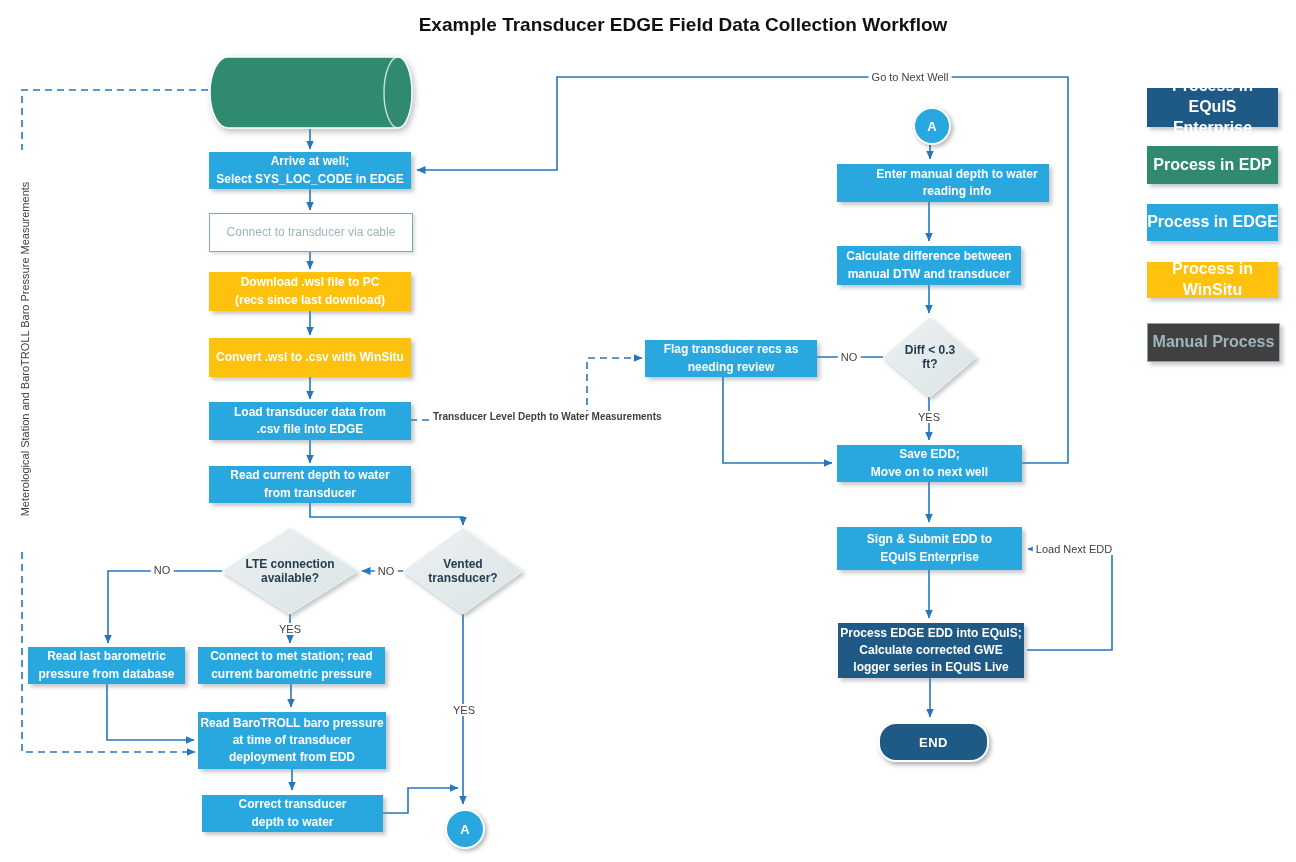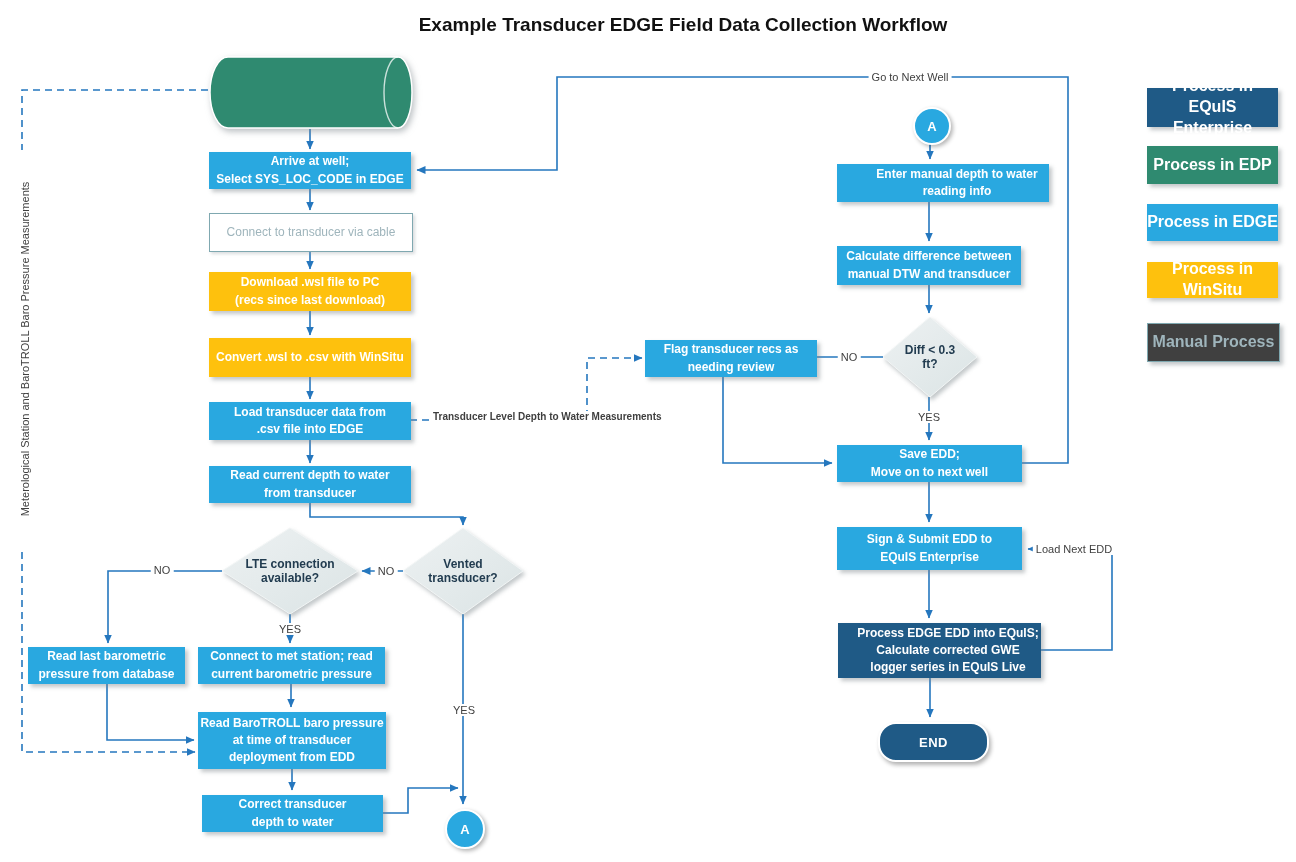--- a/index.html
+++ b/index.html
@@ -137,21 +137,21 @@
   <div class="node blue" style="left:837px;top:164px;width:184px;height:38px;padding-left:28px;">Enter manual depth to water
 reading info</div>
   <div class="node blue" style="left:837px;top:246px;width:184px;height:39px;">Calculate difference between
 manual DTW and transducer</div>
   <div class="node blue" style="left:645px;top:340px;width:172px;height:37px;">Flag transducer recs as
 needing review</div>
   <div class="node blue" style="left:837px;top:445px;width:185px;height:37px;">Save EDD;
 Move on to next well</div>
   <div class="node blue" style="left:837px;top:527px;width:185px;height:43px;">Sign &amp; Submit EDD to
 EQuIS Enterprise</div>
-  <div class="node navy" style="left:838px;top:623px;width:186px;height:55px;padding-left:17px;">Process EDGE EDD into EQuIS;
+  <div class="node navy" style="left:838px;top:623px;width:186px;height:55px;">Process EDGE EDD into EQuIS;
 Calculate corrected GWE
 logger series in EQuIS Live</div>
   <div class="endpill" style="left:878px;top:722px;width:107px;height:36px;">END</div>
 
   <div class="edge-label" style="left:910px;top:77px;">Go to Next Well</div>
   <div class="edge-label" style="left:1074px;top:549px;">Load Next EDD</div>
   <div class="edge-label edge-label-bold" style="left:430px;top:405px;transform:none;margin-top:6px;">Transducer Level Depth to Water Measurements</div>
   <div class="edge-label" style="left:162px;top:570px;">NO</div>
   <div class="edge-label" style="left:386px;top:571px;">NO</div>
   <div class="edge-label" style="left:849px;top:357px;">NO</div>

